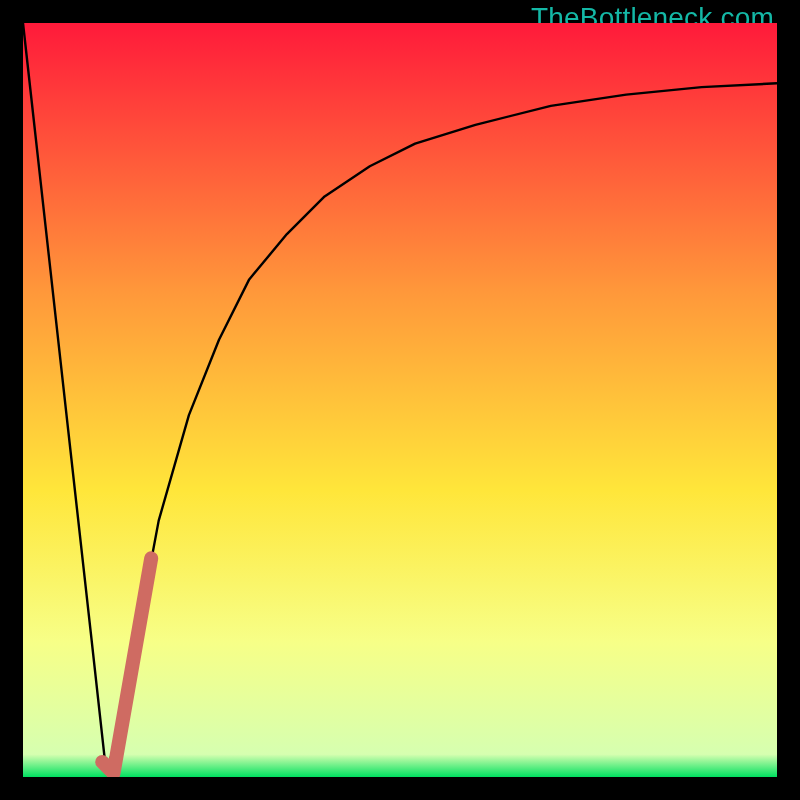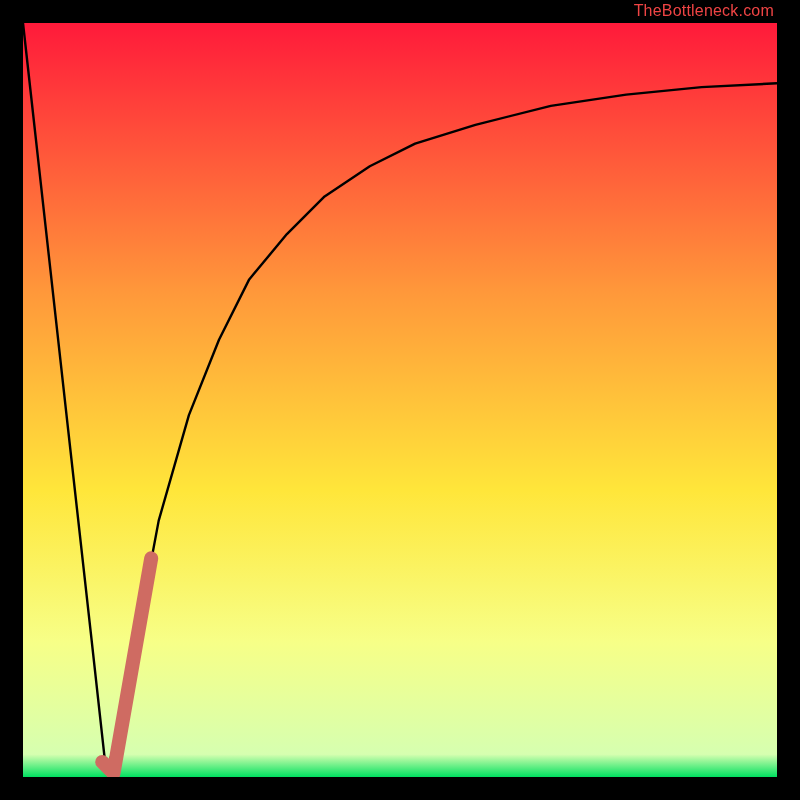--- a/index.html
+++ b/index.html
@@ -23,23 +23,23 @@
     left: 23px;
     top: 23px;
     width: 754px;
     height: 754px;
     overflow: hidden;
   }
   .watermark {
     position: absolute;
     top: 2px;
     right: 26px;
-    color: #ef4444;
+    color: #14b8a6;
     font-family: Arial, Helvetica, sans-serif;
-    font-size: 16px;
+    font-size: 28px;
     letter-spacing: 0.2px;
   }
   svg {
     display: block;
   }
 </style>
 </head>
 <body>
 
 <div class="frame">

